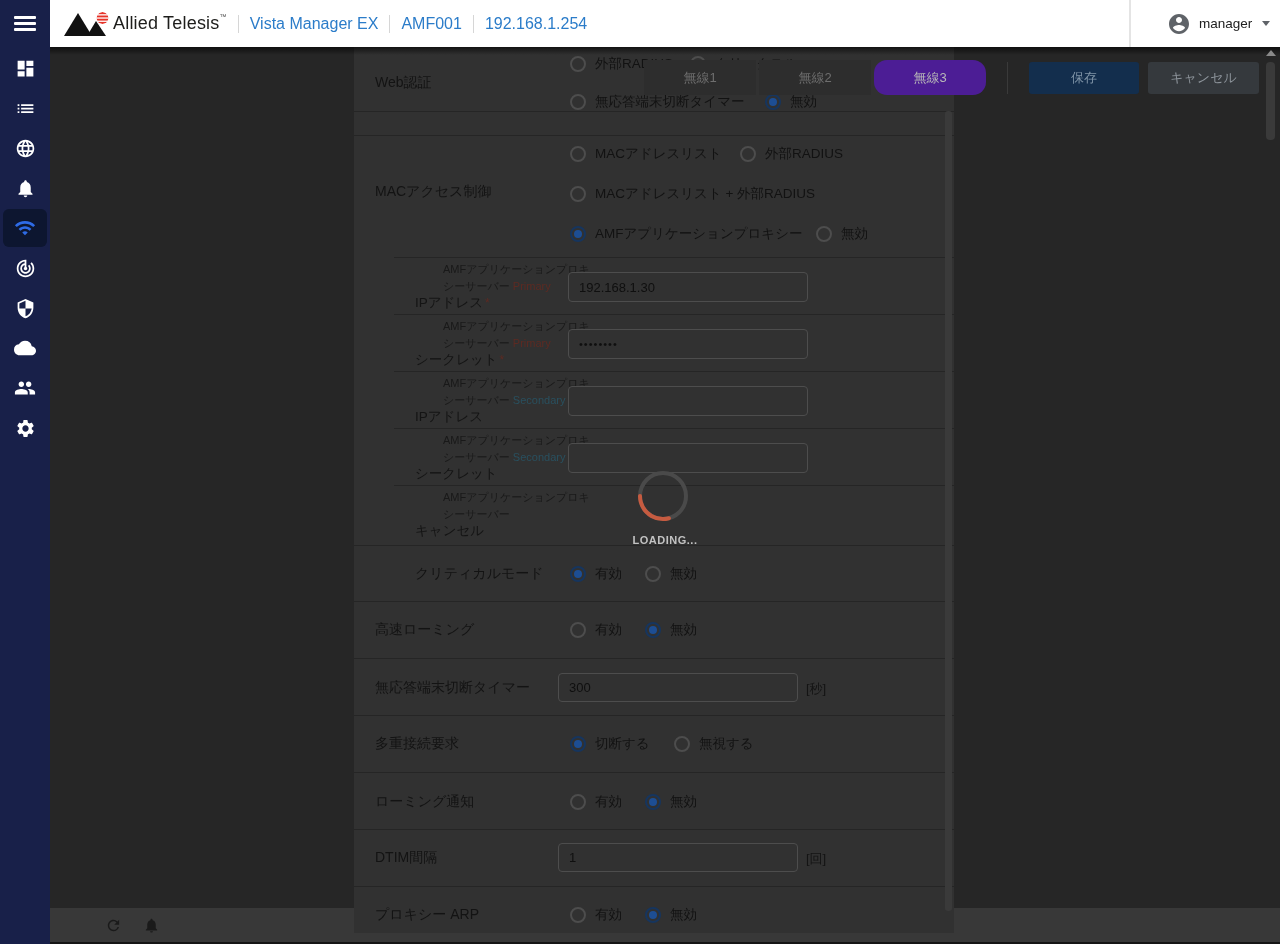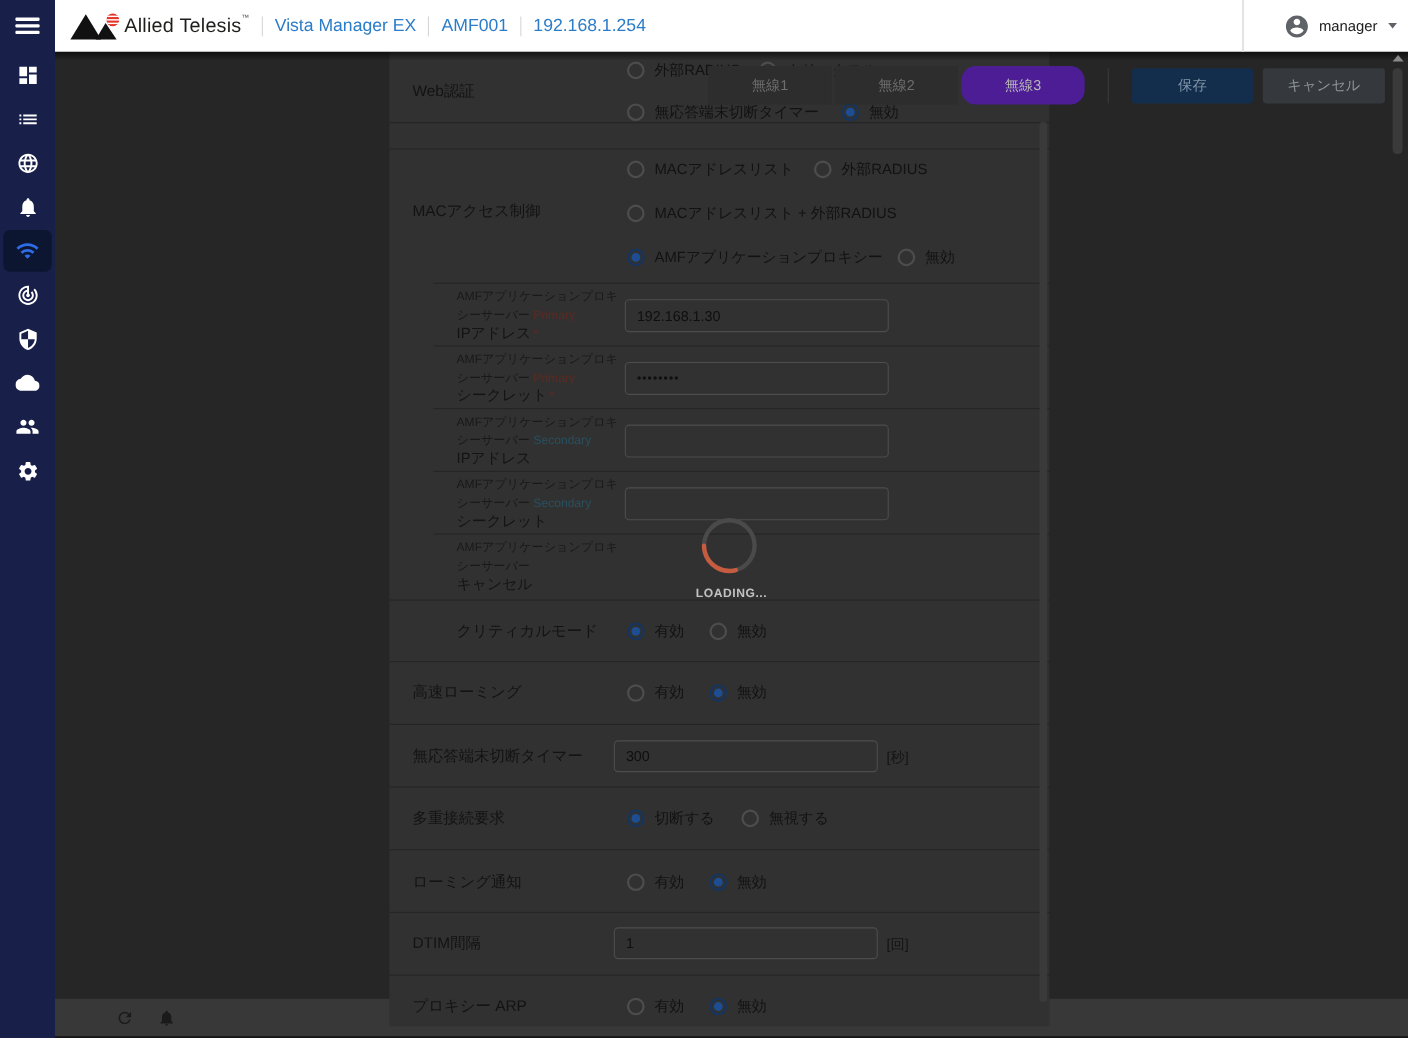--- a/index.html
+++ b/index.html
@@ -57,21 +57,21 @@
   .btn-sep { position:absolute; left:1007px; top:62px; width:1px; height:32px; background:#3a3a3a; z-index:30; }
   .btn { position:absolute; top:62px; height:32px; border:none; border-radius:3px; font-size:13px; font-family:inherit; cursor:pointer; z-index:30; }
   .btn-save { left:1029px; width:110px; background:#132e4d; color:#8095a8; }
   .btn-cancel { left:1148px; width:111px; background:#35393d; color:#8d949b; }
   
   .card { position:absolute; left:354px; top:47px; width:600px; height:886px; background:#313131; z-index:10; }
   .card-scroll { position:absolute; right:2px; top:64px; width:7px; height:800px; background:#3a3a3a; border-radius:3px; }
   .divider { position:absolute; left:0; width:600px; height:1px; background:#252525; }
   .divider.inset { left:40px; width:560px; }
   .flabel { position:absolute; font-size:14px; color:#131313; white-space:nowrap; }
-  .sub1 { position:absolute; font-size:11px; color:#191919; white-space:nowrap; }
+  .sub1 { position:absolute; font-size:11px; color:#191919; white-space:nowrap;margin-left:28px; }
   .sub3 { position:absolute; font-size:13.5px; color:#141414; white-space:nowrap; }
   .tag-red { color:#5d2a22; font-size:11px; }
   .tag-blue { color:#29505f; font-size:11px; }
   .req { color:#5d2a22; font-size:12px; margin-left:2px; }
   .opt { position:absolute; display:flex; align-items:center; gap:9px; cursor:pointer; }
   .radio { width:16px; height:16px; border:2px solid #4d4d4d; border-radius:50%; flex:none; position:relative; }
   .radio.checked { border-color:#16355e; }
   .radio.checked::after { content:""; position:absolute; inset:2px; border-radius:50%; background:#1d4e94; }
   .opt-label { font-size:13.5px; color:#121212; white-space:nowrap; }
   .txt { position:absolute; width:240px; height:30px; background:#313131; border:1px solid #4d4d4d;

